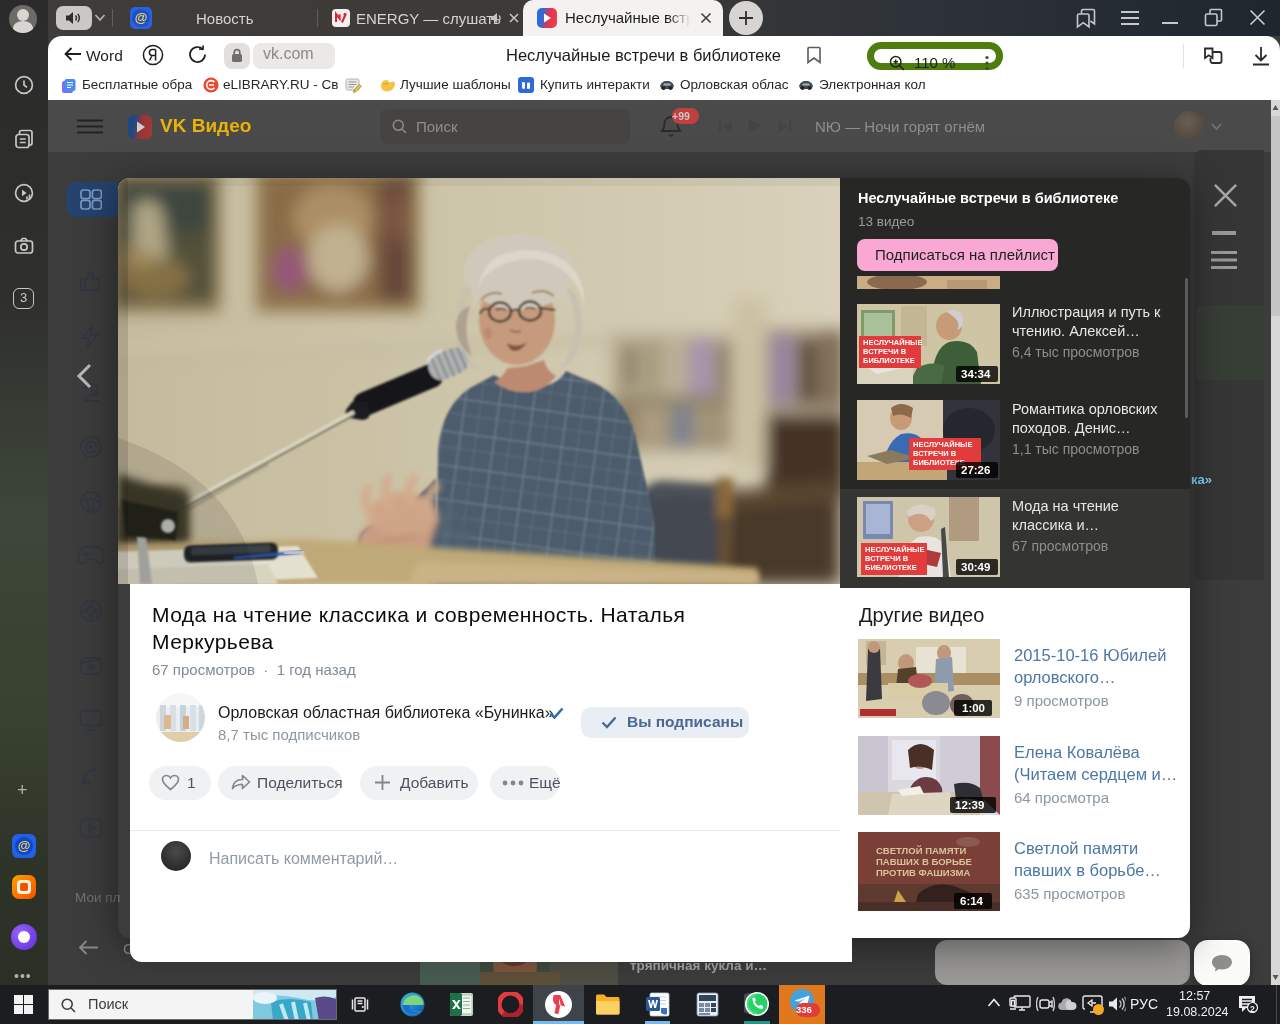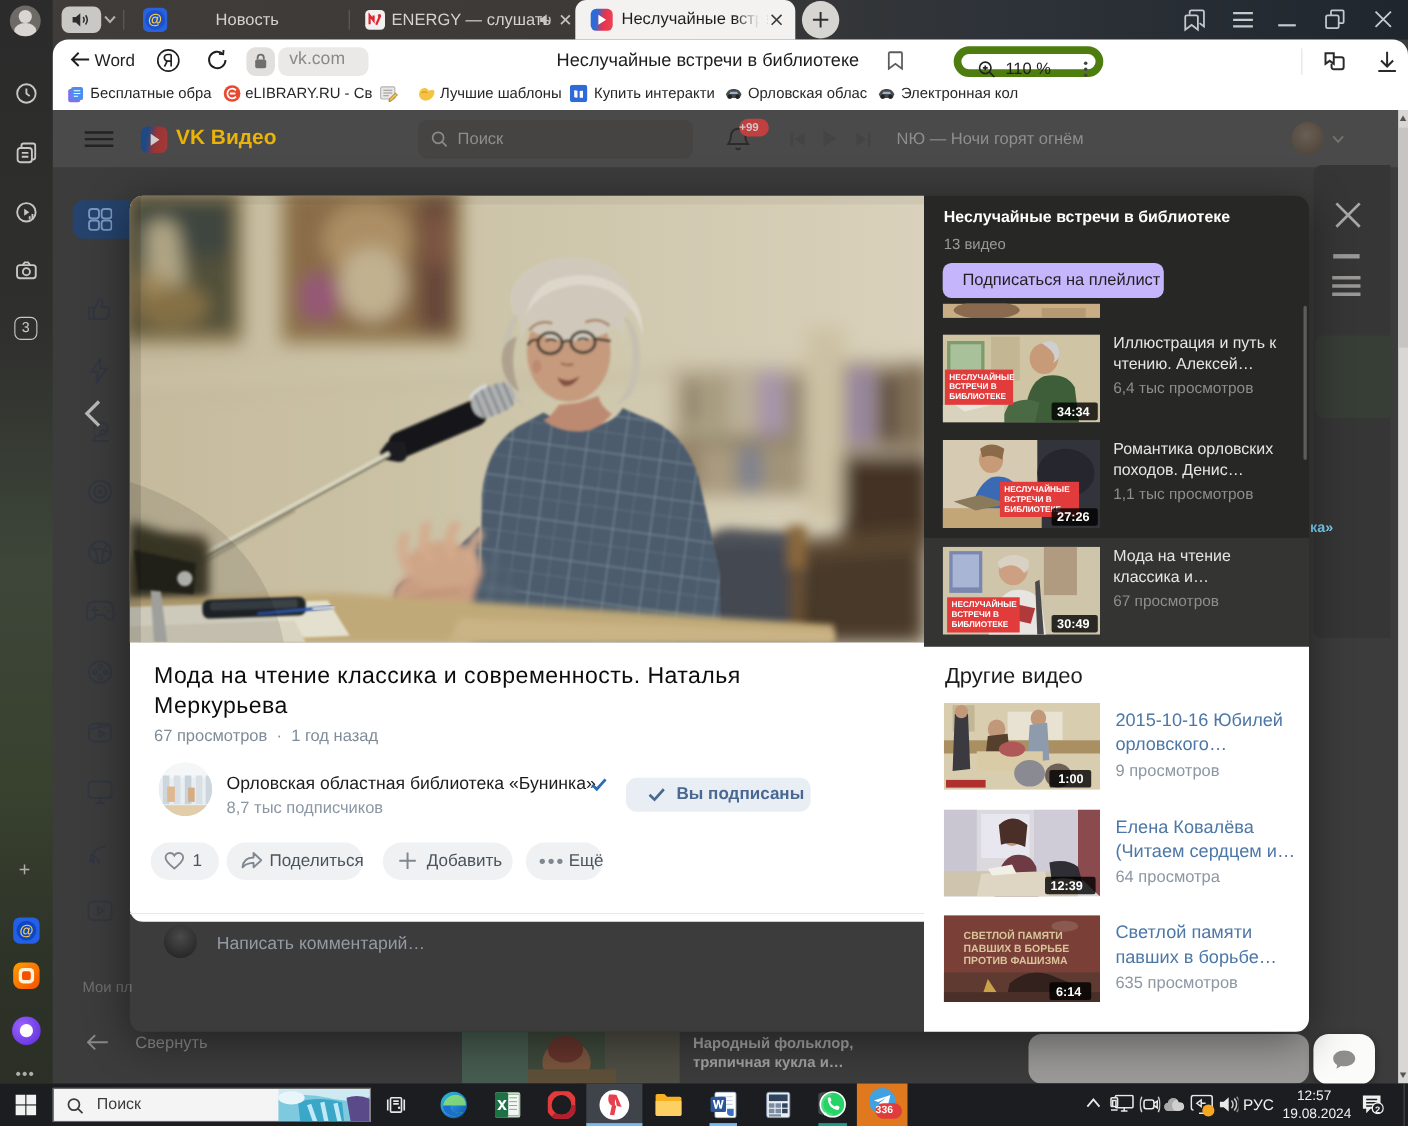--- a/index.html
+++ b/index.html
@@ -485,21 +485,21 @@
       <path d="M4 322 L60 334 L58 362 L8 358 Z" fill="#26271f" filter="url(#b1)"></path>
       <circle cx="50" cy="348" r="7" fill="#c9c9c4" filter="url(#b1)"></circle>
     </g>
     <path d="M0 0 L0 406 L10 406 L10 0 Z" fill="#000" opacity=".12"></path>
     <path d="M0 0 H722 V8 H0 Z" fill="#000" opacity=".05"></path>
     <rect width="722" height="406" fill="#1a1408" opacity=".045"></rect>
     <path d="M0 260 Q120 300 140 406 L0 406 Z" fill="#000" opacity=".1"></path>
   </svg>
   </div>
 
-  <div class="a" style="left:0;top:406px;width:722px;height:254px;background:#fff;border-radius:0 0 0 12px">
+  <div class="a" style="left:12px;top:406px;width:722px;height:378px;background:#fff;border-radius:0 0 0 12px">
     <div class="a" style="left:22px;top:17px;width:610px;color:#0c0c0c;font-size:21px;line-height:27px;font-weight:500;letter-spacing:.4px">Мода на чтение классика и современность. Наталья Меркурьева</div>
     <div class="t" style="left:22px;top:77px;color:#7f8b97;font-size:15px">67 просмотров&nbsp;&nbsp;·&nbsp;&nbsp;1 год назад</div>
     <svg class="a" style="left:26px;top:109px;border-radius:50%" width="49" height="49" viewBox="0 0 49 49">
       <defs>
           <clipPath id="avc">
             <circle cx="24.5" cy="24.5" r="24.5"></circle>
           </clipPath>
         </defs>
       <g clip-path="url(#avc)">
         <rect width="49" height="49" fill="#e9eef2"></rect>
@@ -553,21 +553,21 @@
     </div>
     <div class="a" style="left:0;top:246px;width:722px;height:1px;background:#e7e8ec"></div>
     <div class="a" style="left:31px;top:257px;width:30px;height:30px;border-radius:50%;background:radial-gradient(circle at 50% 35%,#4a4a4a,#1e1e1e)"></div>
     <div class="t" style="left:79px;top:266px;color:#939aa3;font-size:16px">Написать комментарий…</div>
   </div>
 
   <div class="a" style="left:722px;top:0;width:350px;height:410px;background:#272726;overflow:hidden;border-radius:0 12px 0 0">
     <div class="a" style="left:0;top:311px;width:350px;height:99px;background:#343433"></div>
     <div class="t" style="left:18px;top:12px;color:#fff;font-size:14.5px;font-weight:700">Неслучайные встречи в библиотеке</div>
     <div class="t" style="left:18px;top:36px;color:#9a9a9a;font-size:13.5px">13 видео</div>
-    <div class="a" style="left:17px;top:61px;width:201px;height:32px;border-radius:8px;background:#c4b5fd">
+    <div class="a" style="left:17px;top:61px;width:201px;height:32px;border-radius:8px;background:#f9a8d4">
       <div class="t" style="left:18px;top:7px;color:#1f1f1f;font-size:15px">Подписаться на плейлист</div>
     </div>
     <svg class="a" style="left:17px;top:98px" width="143" height="13" viewBox="0 0 143 13">
         <rect width="143" height="13" fill="#c9ae85"></rect>
         <ellipse cx="40" cy="6" rx="30" ry="8" fill="#8a6a4e"></ellipse>
         <rect x="90" y="4" width="40" height="9" fill="#b59a74"></rect>
       </svg>
     <svg class="a" style="left:17px;top:126px" width="143" height="80" viewBox="0 0 143 80">
       <rect width="143" height="80" fill="#cfc4a4"></rect>
       <rect x="4" y="6" width="34" height="44" fill="#7f9b6b"></rect>

